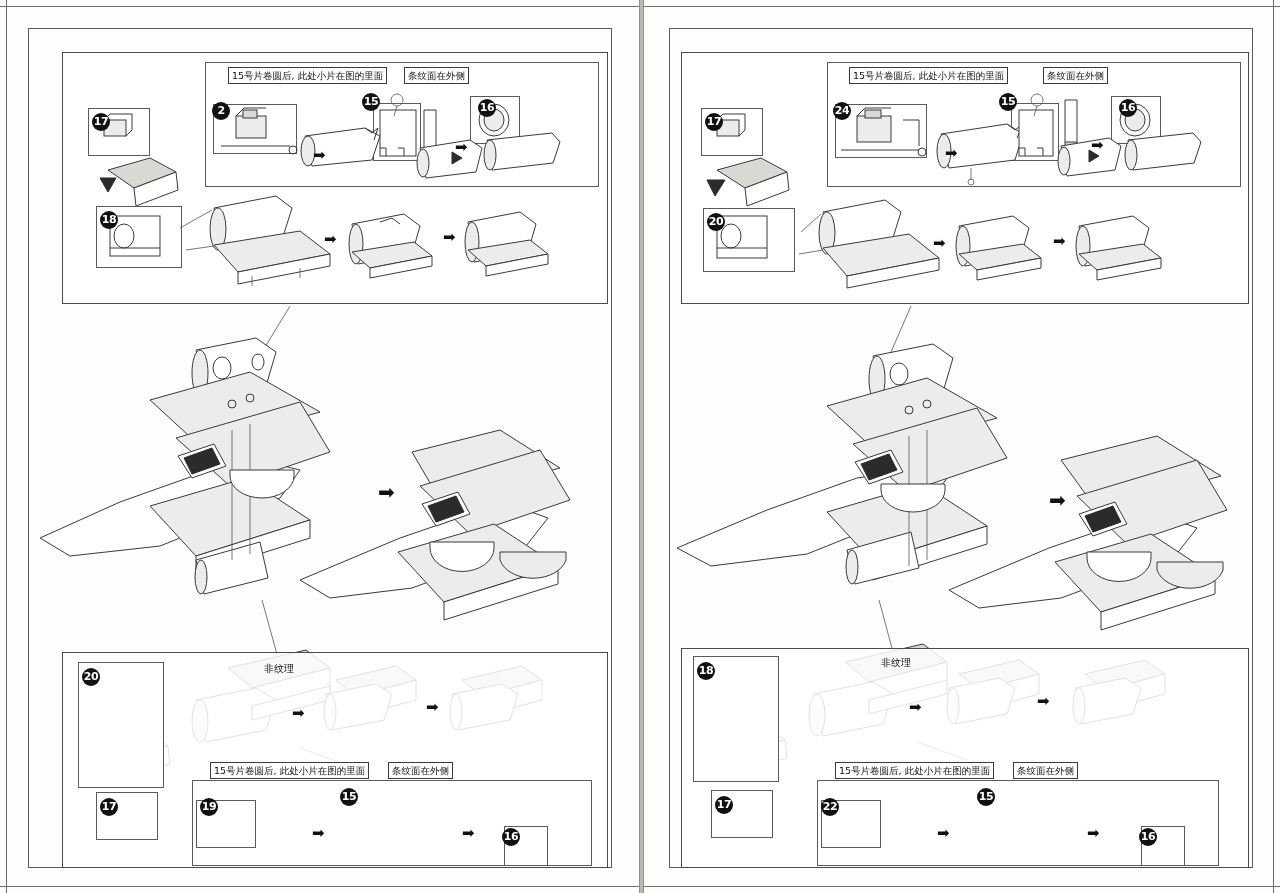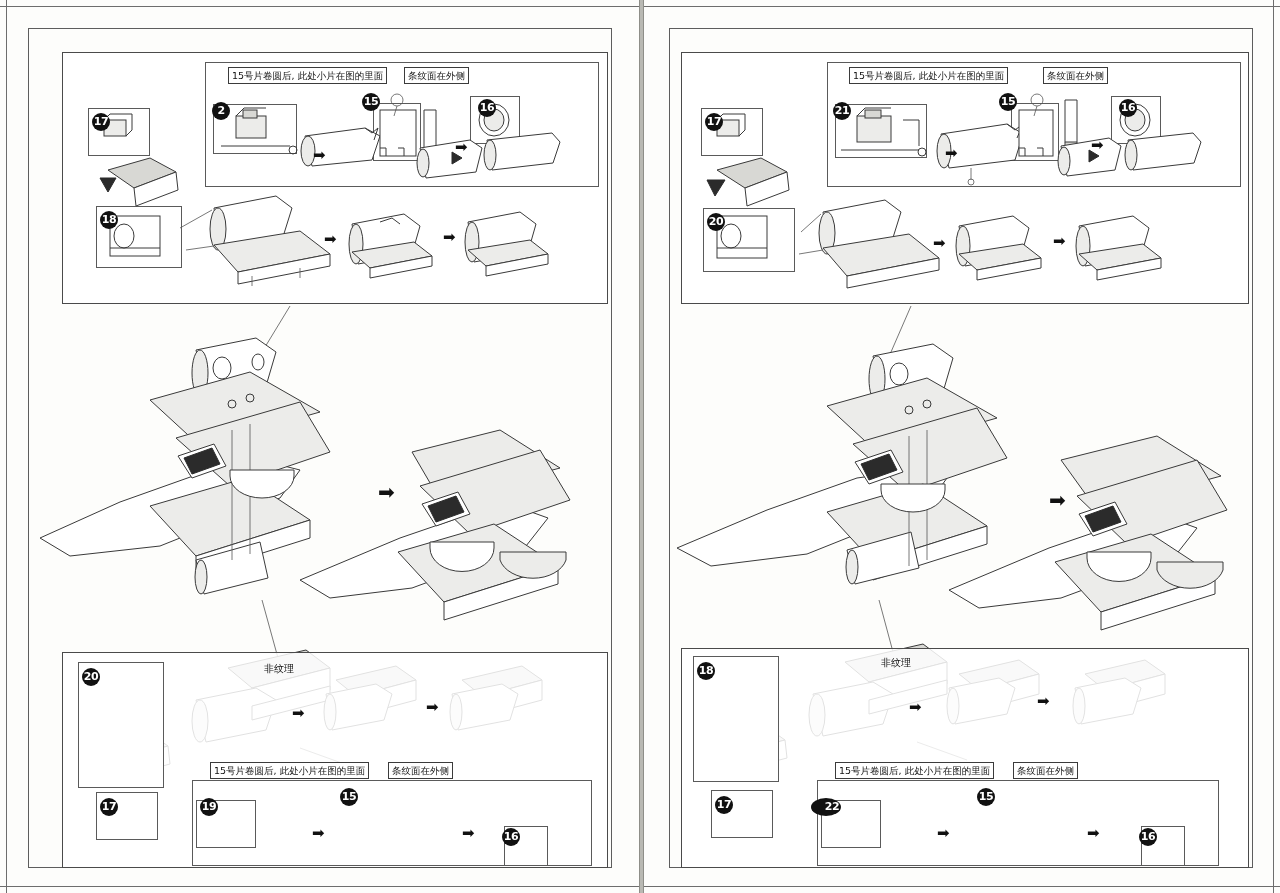--- a/index.html
+++ b/index.html
@@ -475,37 +475,37 @@
 
     <div class="panel" style="left:40px; top:648px; width:568px; height:220px;"></div>
     <div class="subpanel" style="left:52px; top:656px; width:86px; height:126px;"></div>
     <div class="subpanel" style="left:70px; top:790px; width:62px; height:48px;"></div>
     <div class="subpanel" style="left:176px; top:780px; width:402px; height:86px;"></div>
     <div class="subpanel" style="left:180px; top:800px; width:60px; height:48px;"></div>
     <div class="subpanel" style="left:500px; top:826px; width:44px; height:40px;"></div>
 
     <div class="step" style="left:64px; top:113px;">17</div>
     <div class="step" style="left:66px; top:213px;">20</div>
-    <div class="step" style="left:192px; top:102px;">21</div>
+    <div class="step" style="left:192px; top:102px;">24</div>
     <div class="step" style="left:358px; top:93px;">15</div>
     <div class="step" style="left:478px; top:99px;">16</div>
 
     <div class="caption" style="left:208px; top:67px;">15号片卷圆后, 此处小片在图的里面</div>
     <div class="caption" style="left:402px; top:67px;">条纹面在外侧</div>
 
     <div class="arrow" style="left:304px; top:146px;">➡</div>
     <div class="arrow" style="left:450px; top:138px;">➡</div>
     <div class="arrow" style="left:292px; top:236px;">➡</div>
     <div class="arrow" style="left:412px; top:234px;">➡</div>
 
     <div class="arrow big" style="left:408px; top:490px;">➡</div>
 
     <div class="step" style="left:56px; top:662px;">18</div>
     <div class="step" style="left:74px; top:796px;">17</div>
-    <div class="step" style="left:170px; top:798px;padding-left:12px;">22</div>
+    <div class="step" style="left:180px; top:798px;">22</div>
     <div class="step" style="left:336px; top:788px;">15</div>
     <div class="step" style="left:498px; top:828px;">16</div>
 
     <div class="plain-label" style="left:240px; top:656px;">非纹理</div>
     <div class="caption" style="left:194px; top:762px;">15号片卷圆后, 此处小片在图的里面</div>
     <div class="caption" style="left:372px; top:762px;">条纹面在外侧</div>
 
     <div class="arrow" style="left:268px; top:700px;">➡</div>
     <div class="arrow" style="left:396px; top:694px;">➡</div>
     <div class="arrow" style="left:296px; top:826px;">➡</div>

